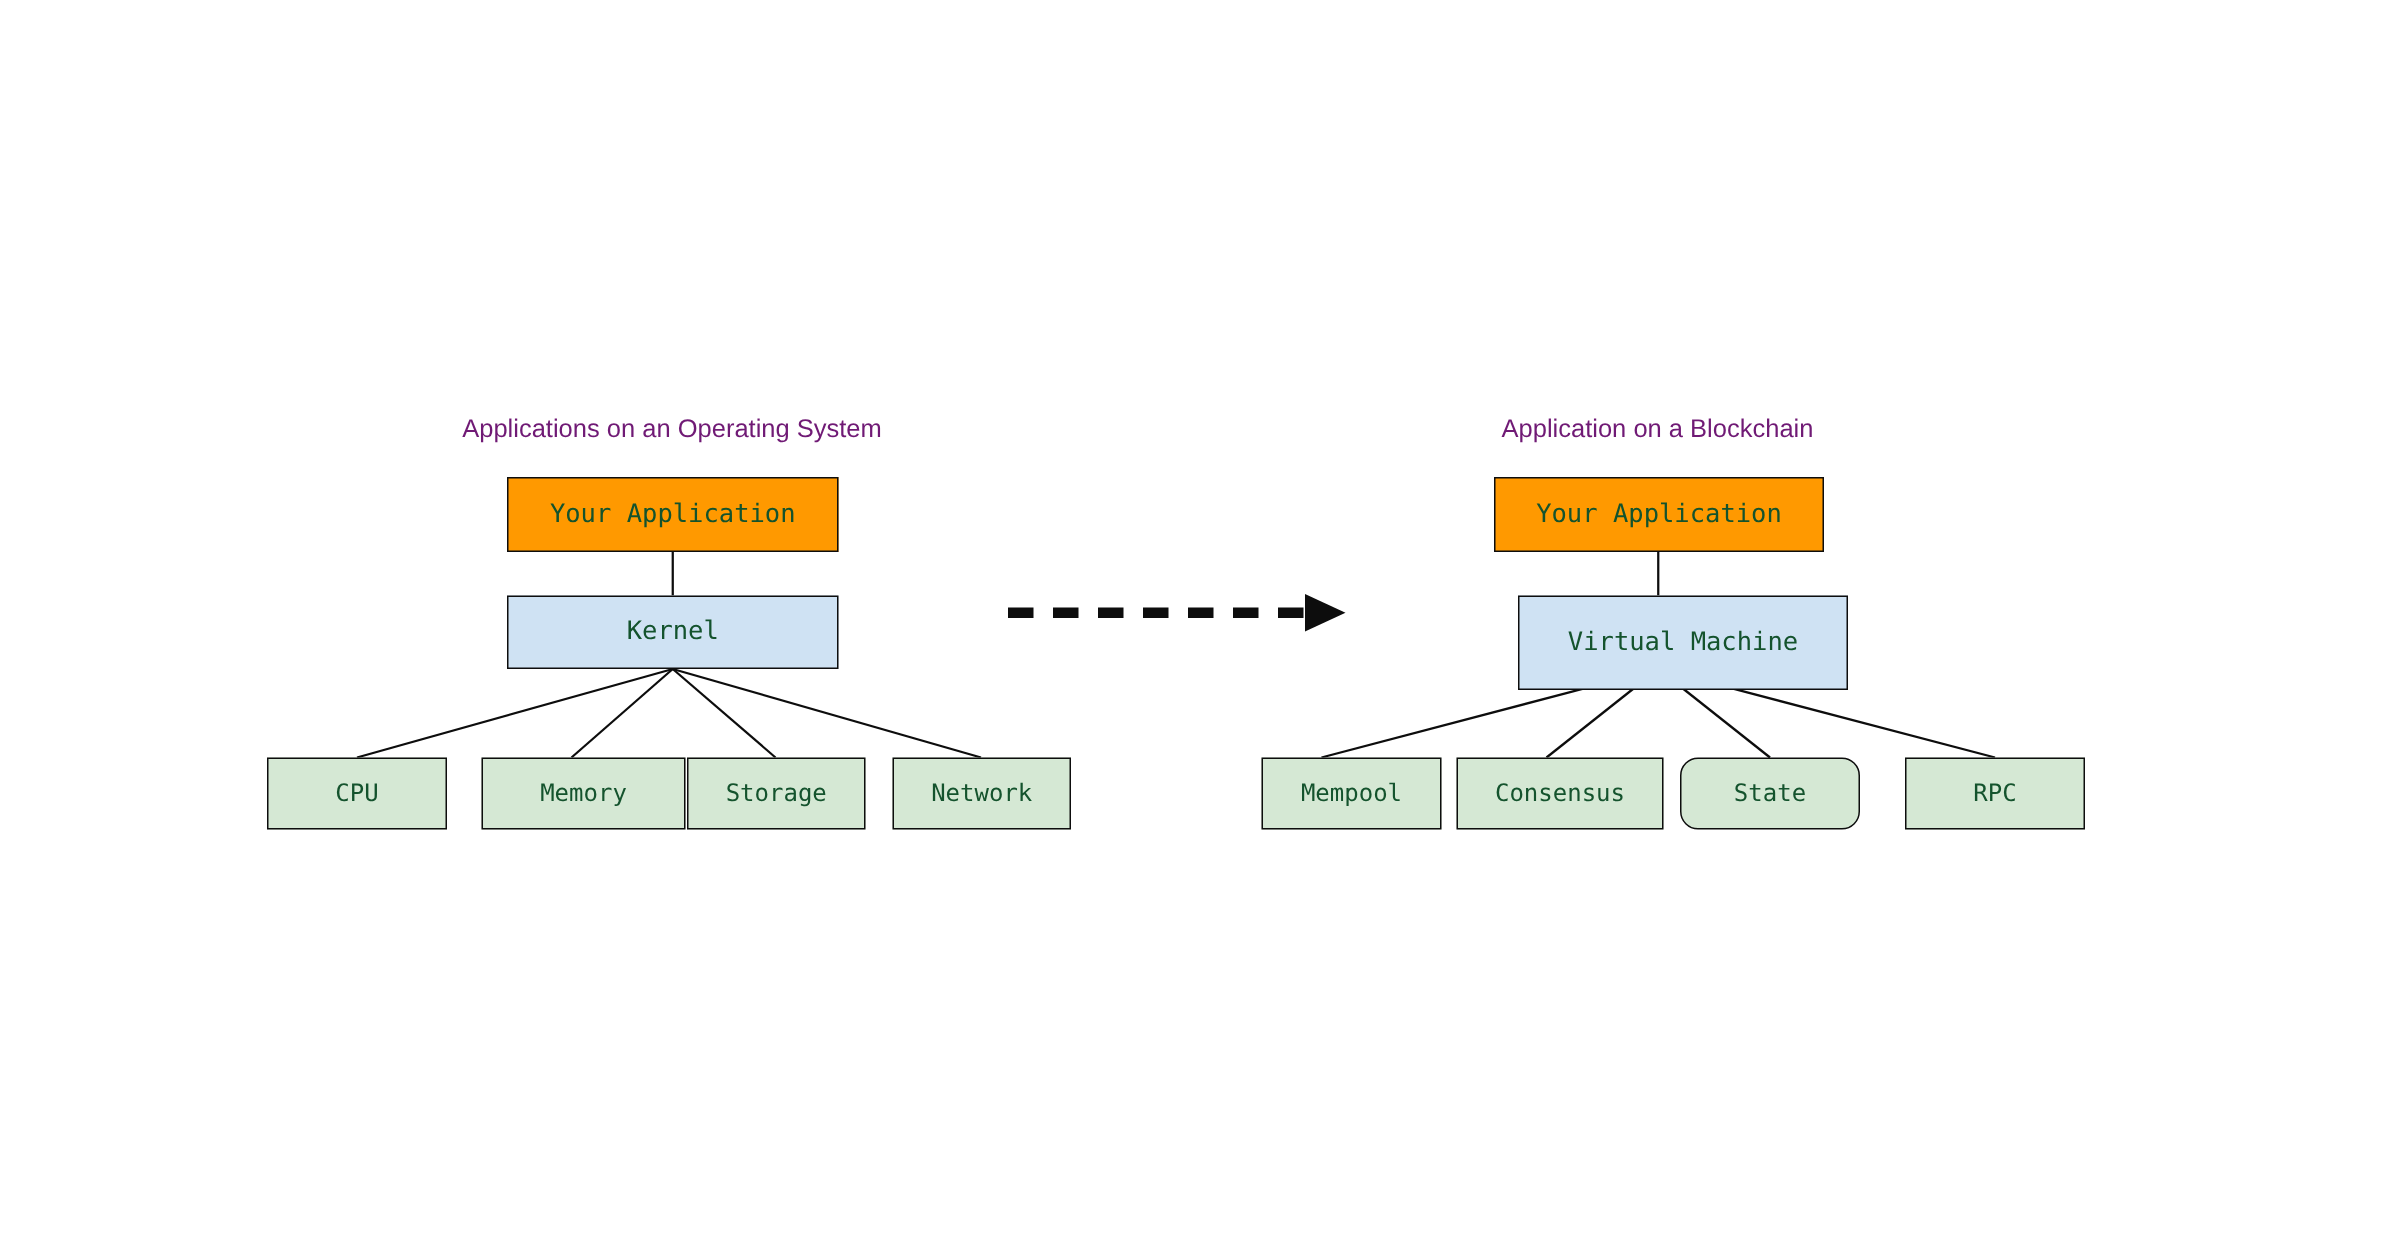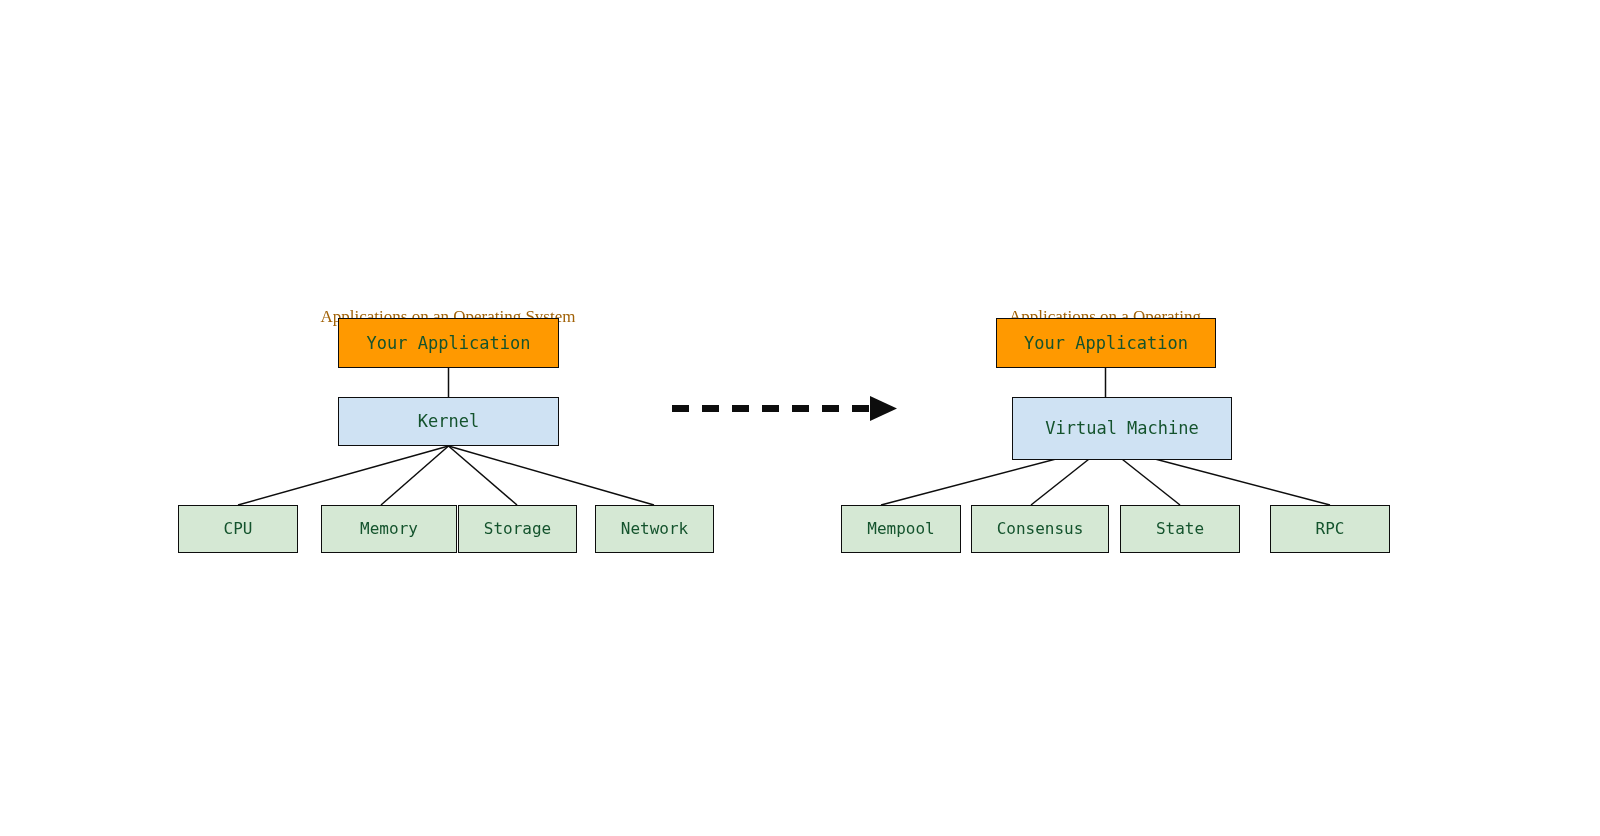--- a/index.html
+++ b/index.html
@@ -27,25 +27,24 @@
     left: 0;
     top: 0;
     width: 1600px;
     height: 836px;
     pointer-events: none;
   }
   .grp-title {
     position: absolute;
     text-align: center;
     font-size: 17px;
-    color: #a16207;
+    color: #701a75;
     letter-spacing: 0px;
     white-space: nowrap;
-    font-family: Liberation Serif, serif;
-    margin-top: 31px;
+    font-family: Liberation Sans, sans-serif;
   }
   .node {
     position: absolute;
     box-sizing: border-box;
     border: 1.6px solid #0d0d0d;
     display: flex;
     align-items: center;
     justify-content: center;
     font-size: 17px;
     color: #14532d;
@@ -105,39 +104,39 @@
   </div>
 
   <div class="node leaf" style="left:458px; top:505px; width:119px; height:48px;">
     <span>Storage</span>
   </div>
 
   <div class="node leaf" style="left:595px; top:505px; width:119px; height:48px;">
     <span>Network</span>
   </div>
 
-  <div class="grp-title" style="left:905px; top:276px; width:400px;">Applications on a Operating</div>
+  <div class="grp-title" style="left:905px; top:276px; width:400px;">Application on a Blockchain</div>
 
   <div class="node app" style="left:996px; top:318px; width:220px; height:50px;">
     <span>Your Application</span>
   </div>
 
   <div class="node layer" style="left:1012px; top:397px; width:220px; height:63px;">
     <span>Virtual Machine</span>
   </div>
 
   <div class="node leaf" style="left:821px; top:505px; width:120px; height:48px;margin-left:20px;">
     <span>Mempool</span>
   </div>
 
   <div class="node leaf" style="left:971px; top:505px; width:138px; height:48px;">
     <span>Consensus</span>
   </div>
 
-  <div class="node leaf" style="left:1120px; top:505px; width:120px; height:48px;">
+  <div class="node leaf" style="left:1120px; top:505px; width:120px; height:48px;border-radius:12px;">
     <span>State</span>
   </div>
 
   <div class="node leaf" style="left:1270px; top:505px; width:120px; height:48px;">
     <span>RPC</span>
   </div>
 
 </div>
 
 </body></html>

